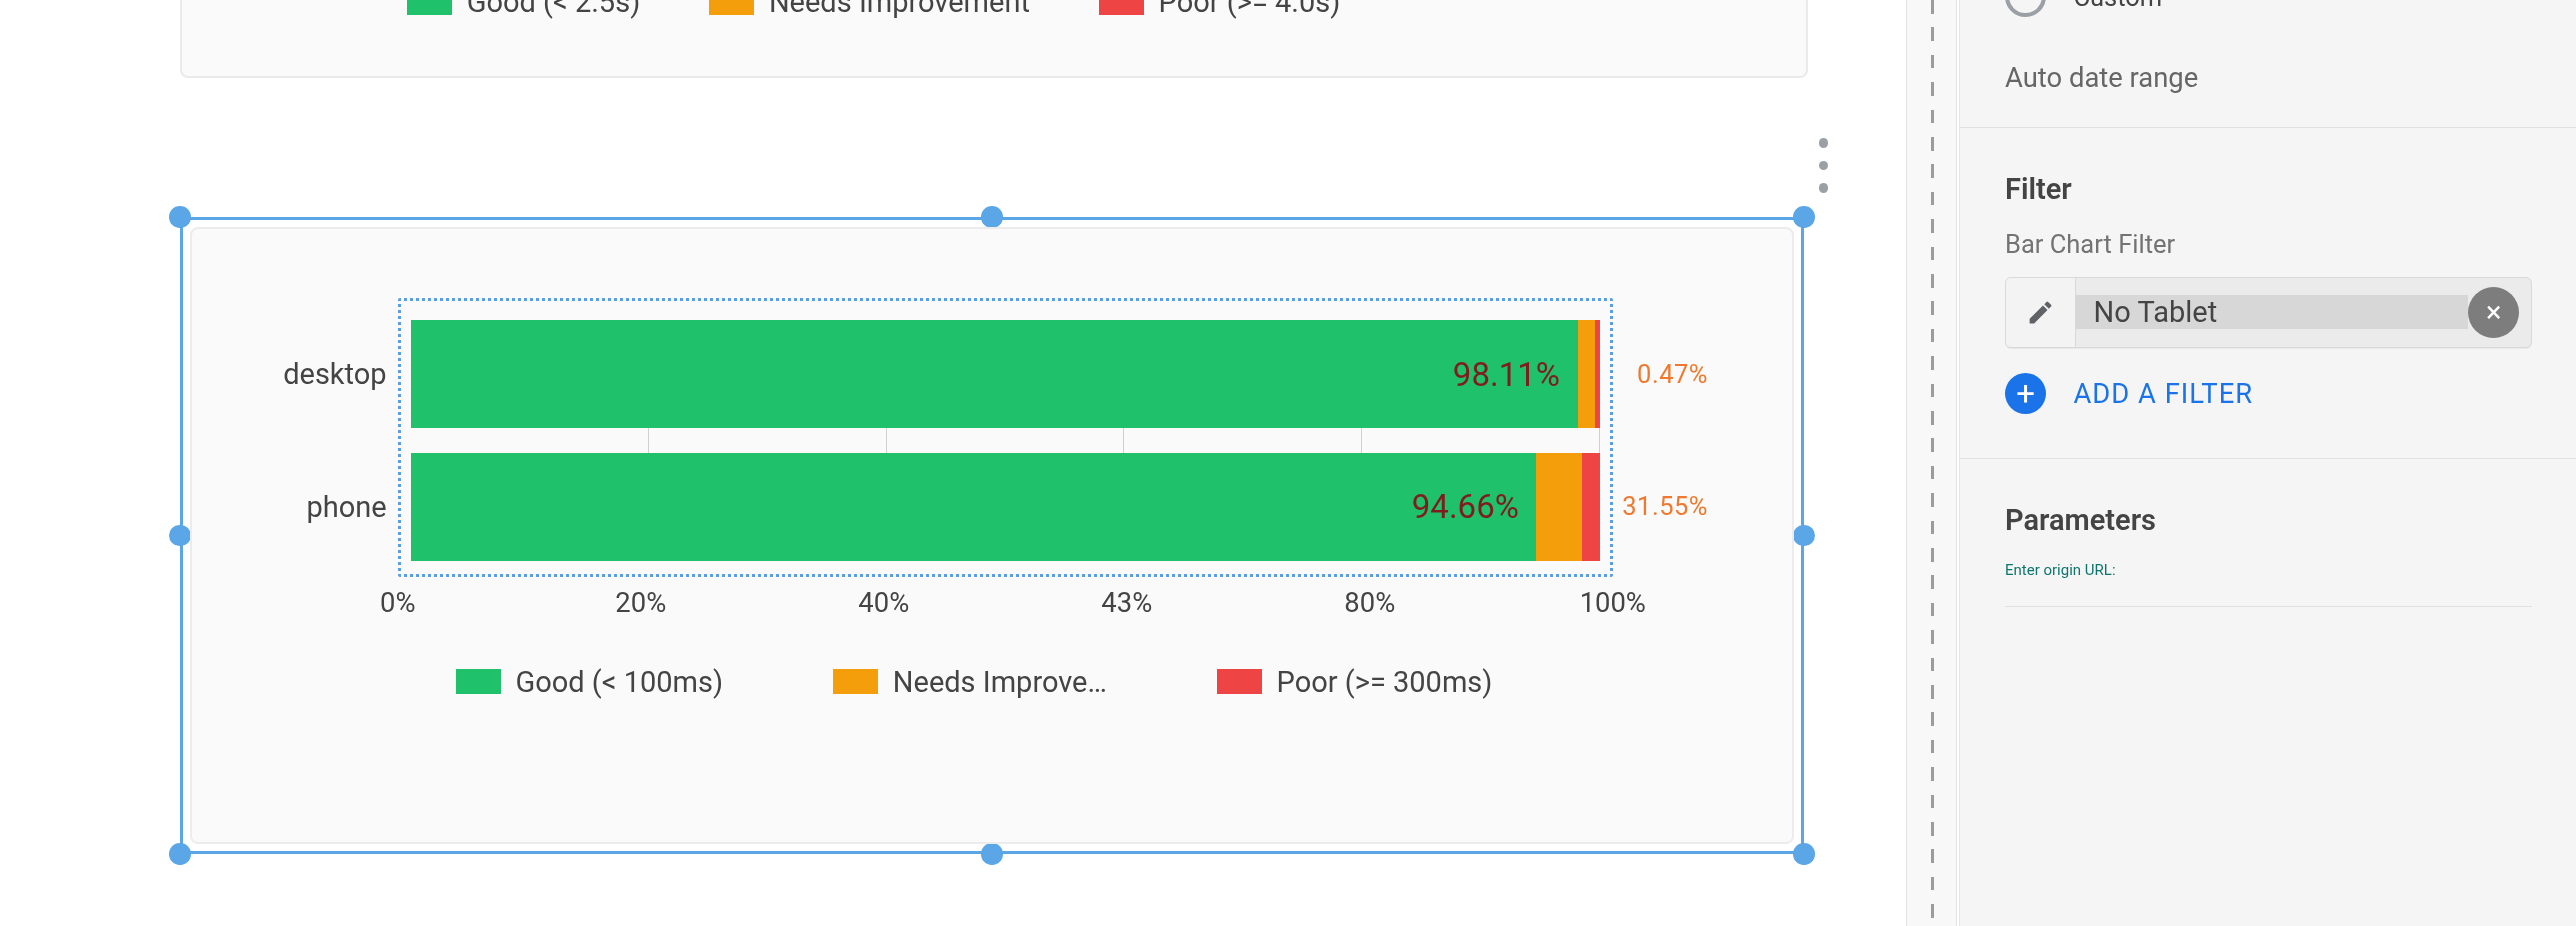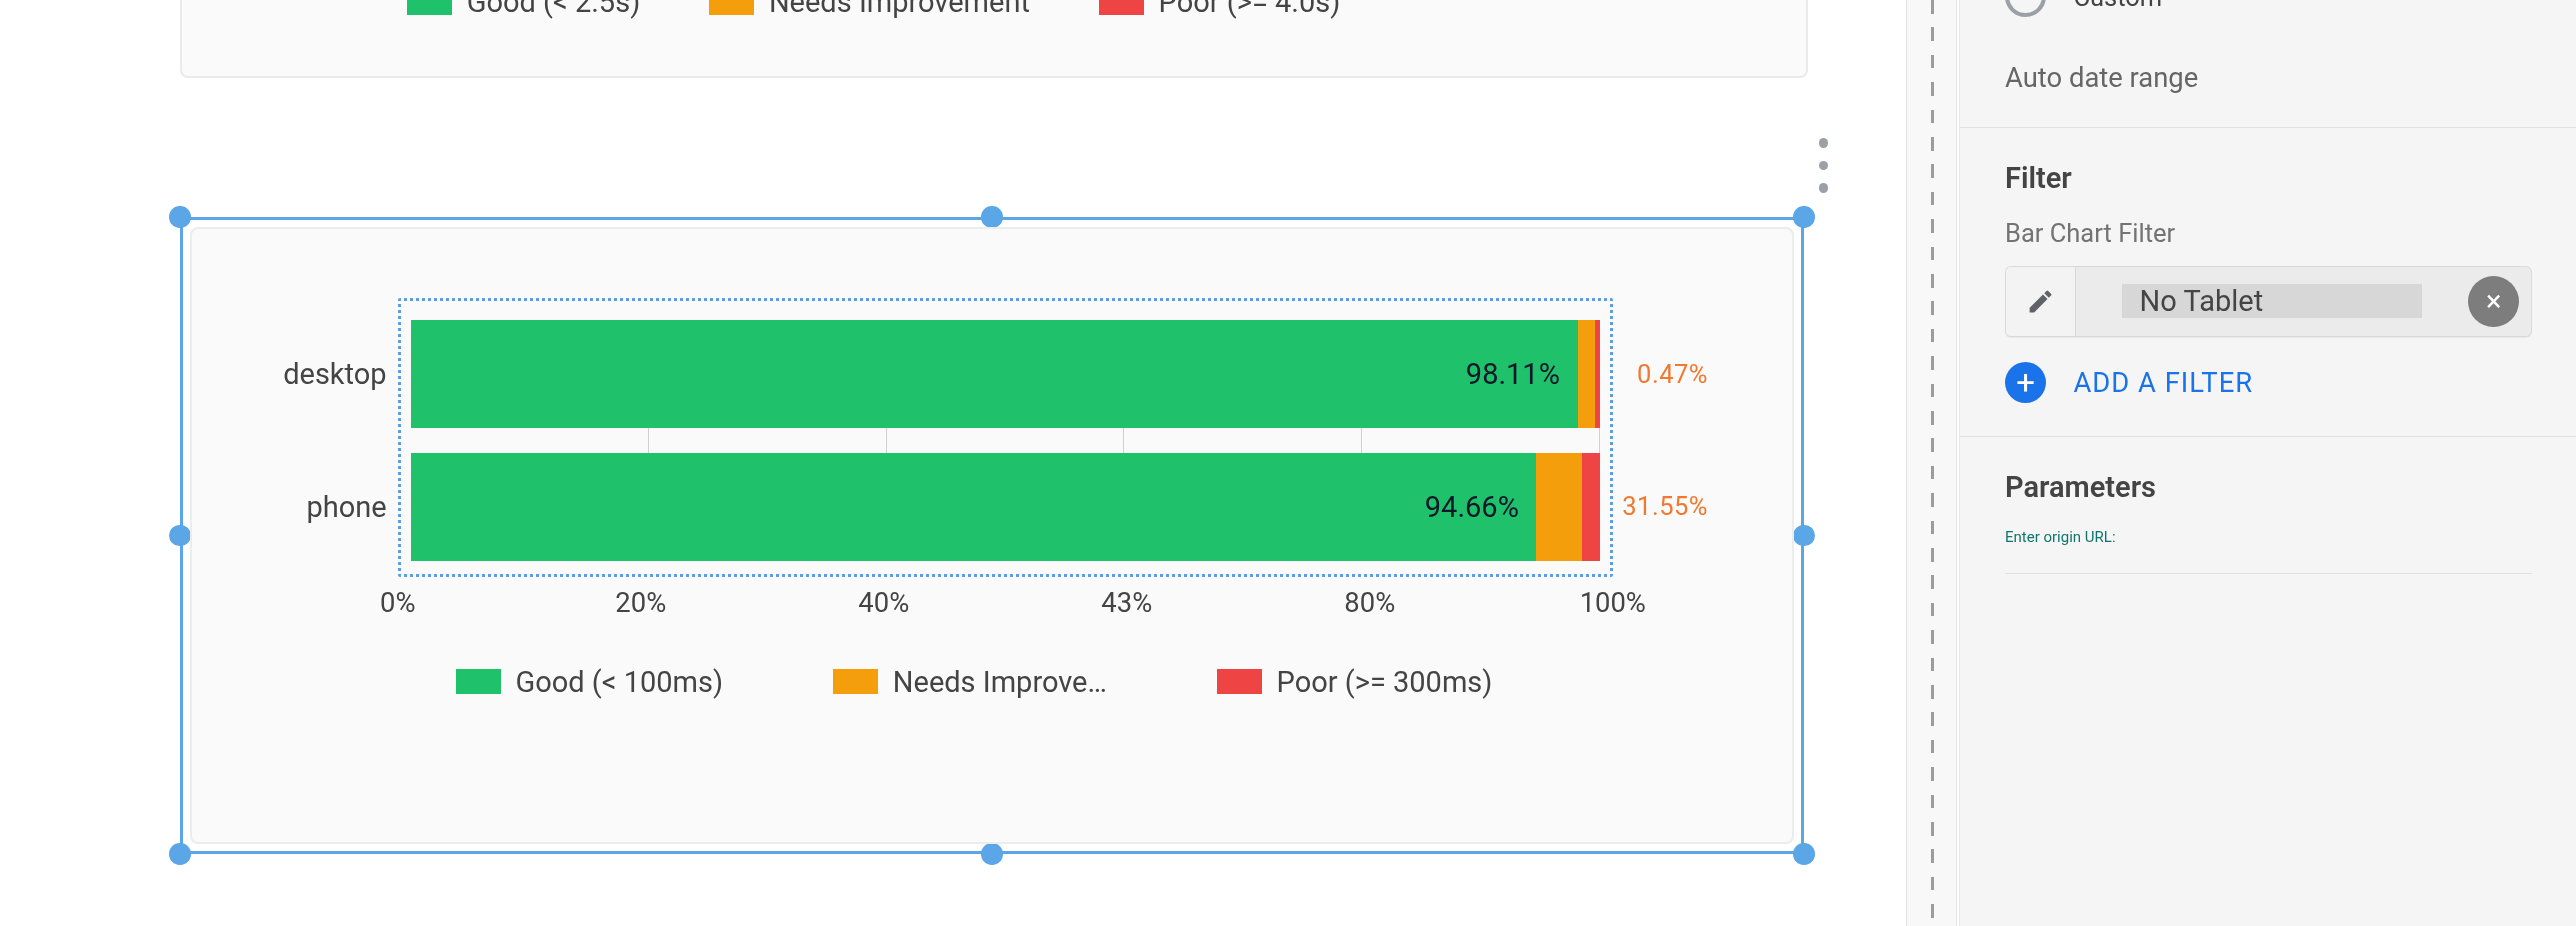--- a/index.html
+++ b/index.html
@@ -60,21 +60,21 @@
         rgba(0,0,0,0) 0, rgba(0,0,0,0) calc(20% - 1px),
         #d0d0d0 calc(20% - 1px), #d0d0d0 20%);
     background-origin:content-box;background-clip:content-box;
   }
   .row{display:flex;align-items:center;height:108px;position:relative;}
   .row + .row{margin-top:24.5px;}
   .row-label{position:absolute;left:-171px;width:147px;text-align:right;font-size:29px;color:#444;}
   .bar{height:100%;display:flex;width:100%;}
   .seg{height:100%;}
   .seg-good{background:var(--green);} .seg-ni{background:var(--amber);} .seg-poor{background:var(--red);}
-  .val-good{color:#0f172a;font-size:29px;align-self:center;margin-left:auto;margin-right:17.6px;}
+  .val-good{color:#7f1d1d;font-size:33px;align-self:center;margin-left:auto;margin-right:17.6px;}
   .val-stack{position:absolute;right:-108px;top:50%;transform:translateY(-50%);font-size:25.5px;color:#f0792f;line-height:1;}
   .val-stack span{display:block;margin:-11.8px 0;letter-spacing:0.5px;}
 
   
   .xaxis{position:relative;margin-left:167px;width:1215px;height:49px;margin-top:9.8px;}
   .xt{position:absolute;top:0;font-size:27.4px;color:#444;transform:translateX(-50%);}
 
   
   .lower-legend{margin-left:225px;margin-top:29px;display:flex;gap:110px;align-items:flex-end;}
 
@@ -87,26 +87,26 @@
   .ruler .dash{position:absolute;left:23.5px;width:3.9px;height:100%;}
   .ruler .dash::before{content:"";position:absolute;inset:0;background:repeating-linear-gradient(#9c9c9c 0 13.7px, transparent 13.7px 27.4px);}
 
   
   .side{
     position:absolute;left:1959px;top:0;width:617px;height:927px;background:var(--panelbg);
     border-left:1px solid var(--panelborder);font-size:25.5px;color:#444;
   }
   .radio-row{display:flex;align-items:center;gap:27.4px;padding:0 45px;height:59px;}
   .radio{width:41px;height:41px;border:4.9px solid #9aa0a6;border-radius:50%;box-sizing:border-box;}
-  .section{padding:33px 45px;border-top:1px solid #e1e1e1;}
+  .section{padding:44px 45px;border-top:1px solid #e1e1e1;}
   .sec-title{font-weight:600;color:#444;margin-bottom:23.5px;font-size:29px;}
   .sec-sub{font-weight:400;color:#737373;margin-bottom:17.6px;font-size:25.5px;}
   .chip{
     display:flex;align-items:center;height:69px;border:1px solid #d9d9d9;border-radius:5.9px;
-    background:#ebebeb;overflow:hidden;box-shadow:0 1px 0 rgba(0,0,0,0.05);gap:46px;
+    background:#ebebeb;overflow:hidden;box-shadow:0 1px 0 rgba(0,0,0,0.05);
   }
   .chip-icon{width:69px;height:100%;display:flex;align-items:center;justify-content:center;
     background:#f3f3f3;border-right:1px solid #d9d9d9;}
   .chip-label{flex:1;padding:0 17.6px;font-size:29px;color:#444;background:#d7d7d7;}
   .chip-x{width:51px;height:51px;border-radius:50%;background:#7d7d7d;color:#fff;display:flex;align-items:center;justify-content:center;margin-right:11.8px;font-size:29px;line-height:1;}
   .addrow{display:flex;align-items:center;gap:27.4px;margin-top:25.5px;}
   .addbtn{width:41px;height:41px;border-radius:50%;background:var(--blue);color:#fff;display:flex;align-items:center;justify-content:center;font-size:33px;line-height:1;}
   .addlabel{color:var(--blue);font-size:27.4px;letter-spacing:1px;}
   .param-label{font-size:15px;color:#0f766e;margin-bottom:7.8px;}
   .param-value{font-size:29px;color:#444;}

